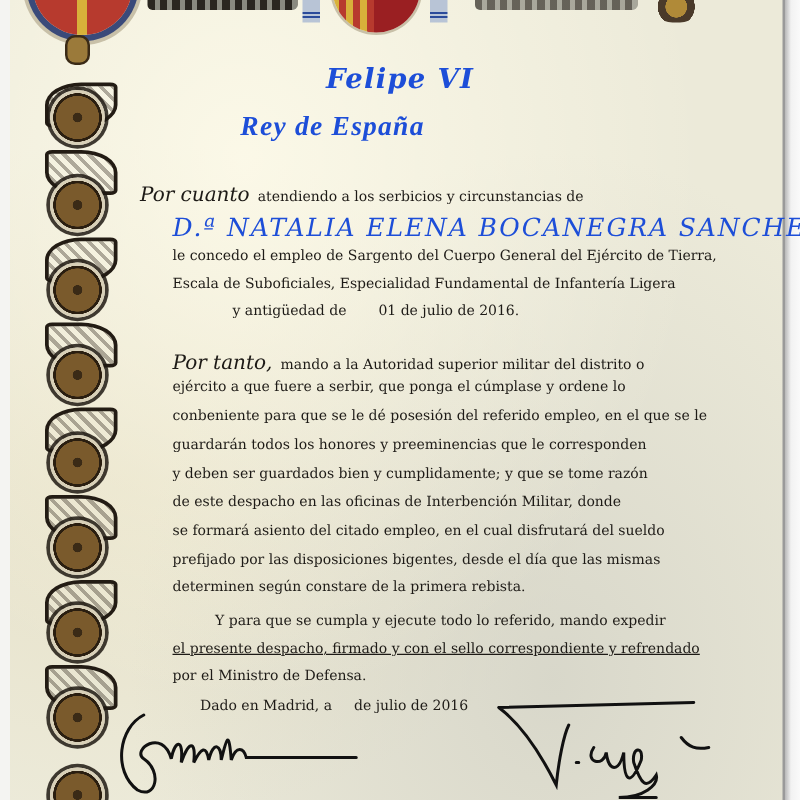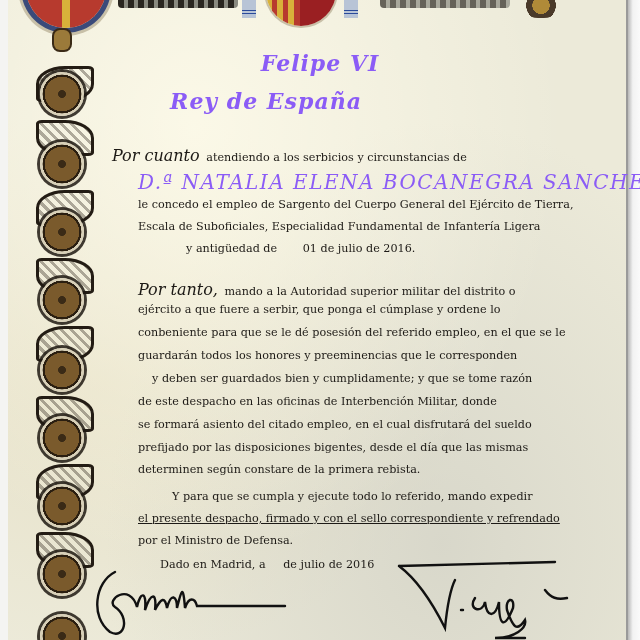--- a/index.html
+++ b/index.html
@@ -63,23 +63,23 @@
       background: linear-gradient(to bottom, #b8c4d6 0 55%, #2a4a9a 55% 62%, #b8c4d6 62% 70%, #2a4a9a 70% 78%, #b8c4d6 78%);
     }
     .pillar.l { left: 242px; }
     .pillar.r { left: 344px; }
     .ornament-right {
       position: absolute; left: 520px; top: 0; width: 42px; height: 18px;
       border-radius: 0 0 20px 20px;
       background: radial-gradient(circle at 50% 30%, #b08a38 0 35%, #4a3a2a 36% 60%, rgba(0,0,0,0) 61%);
     }
     
-    .bl { font-family: "DejaVu Serif", serif; color: #8b5cf6; }
+    .bl { font-family: "DejaVu Serif", serif; color: #1d4ed8; }
     .title1 { position: absolute; left: 0; width: 640px; top: 50px; text-align: center; font-size: 22px; font-weight: bold; font-style: italic; letter-spacing: 1px; }
-    .title2 { position: absolute; left: 0; width: 532px; top: 88px; text-align: center; font-size: 22px; font-weight: bold; font-style: italic; letter-spacing: 1px; }
+    .title2 { position: absolute; left: 0; width: 532px; top: 88px; text-align: center; font-size: 22px; font-weight: bold; font-style: italic; letter-spacing: 1px; font-family: Liberation Serif, serif; }
     .line { position: absolute; font-size: 11.2px; white-space: nowrap; color: #1d1a16; }
     .lead { font-size: 16px; font-weight: normal; font-style: italic; margin-right: 3px; }
     .name { position: absolute; left: 138px; top: 170px; font-size: 20px; font-weight: normal; font-style: italic; letter-spacing: 1.5px; white-space: nowrap; }
     .sig {
       position: absolute; color: #111;
     }
   </style>
 </head>
 <body>
 
@@ -130,21 +130,21 @@
   <span style="margin-left:22px">01 de julio de 2016.</span>
 </div>
 
 <div class="line bl" style="left:138px; top:280px;">
   <span class="lead">Por tanto,</span>
   <span>mando a la Autoridad superior militar del distrito o</span>
 </div>
 <div class="line bl" style="left:138px; top:303px;">ejército a que fuere a serbir, que ponga el cúmplase y ordene lo</div>
 <div class="line bl" style="left:138px; top:326px;">conbeniente para que se le dé posesión del referido empleo, en el que se le</div>
 <div class="line bl" style="left:138px; top:349px;">guardarán todos los honores y preeminencias que le corresponden</div>
-<div class="line bl" style="left:152px; top:372px;">y deben ser guardados bien y cumplidamente; y que se tome razón</div>
+<div class="line bl" style="left:138px; top:372px;">y deben ser guardados bien y cumplidamente; y que se tome razón</div>
 <div class="line bl" style="left:138px; top:395px;">de este despacho en las oficinas de Interbención Militar, donde</div>
 <div class="line bl" style="left:138px; top:418px;">se formará asiento del citado empleo, en el cual disfrutará del sueldo</div>
 <div class="line bl" style="left:138px; top:441px;">prefijado por las disposiciones bigentes, desde el día que las mismas</div>
 <div class="line bl" style="left:138px; top:463px;">determinen según constare de la primera rebista.</div>
 
 <div class="line bl" style="left:172px; top:490px;">Y para que se cumpla y ejecute todo lo referido, mando expedir</div>
 <div class="line bl" style="left:138px; top:512px;text-decoration:underline;">el presente despacho, firmado y con el sello correspondiente y refrendado</div>
 <div class="line bl" style="left:138px; top:534px;">por el Ministro de Defensa.</div>
 <div class="line bl" style="left:160px; top:558px;">
   <span>Dado en Madrid, a</span>

